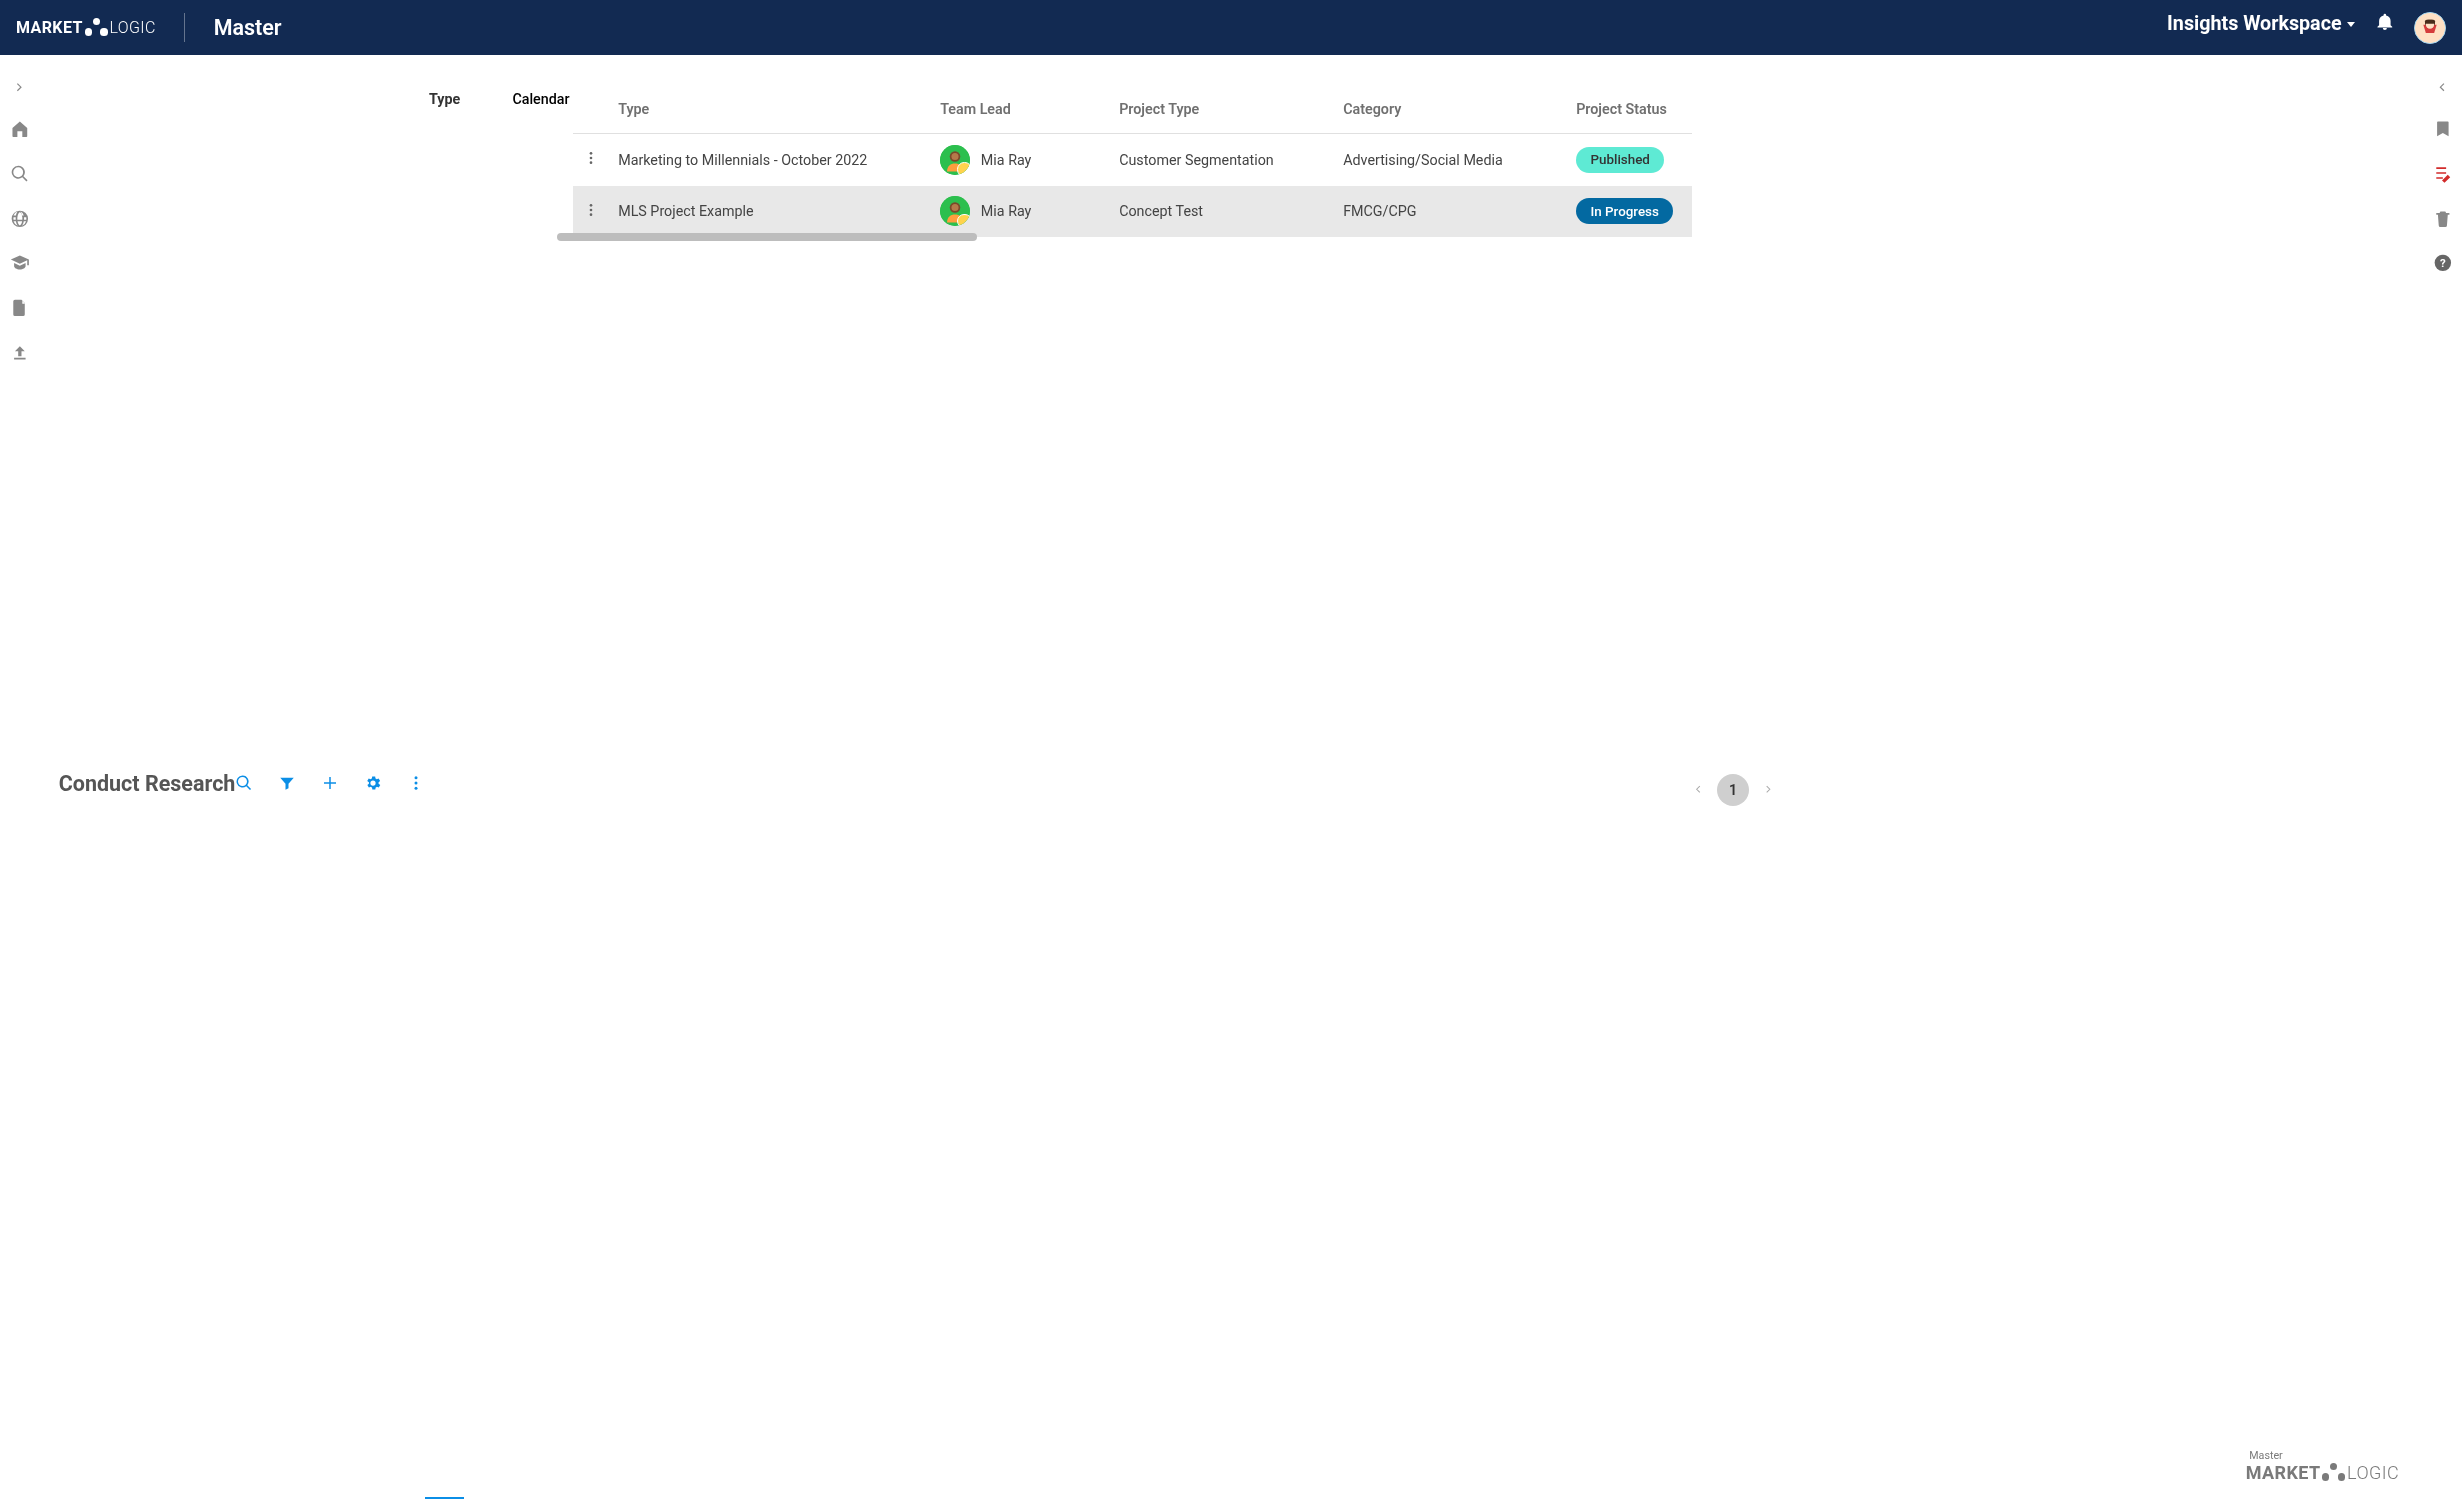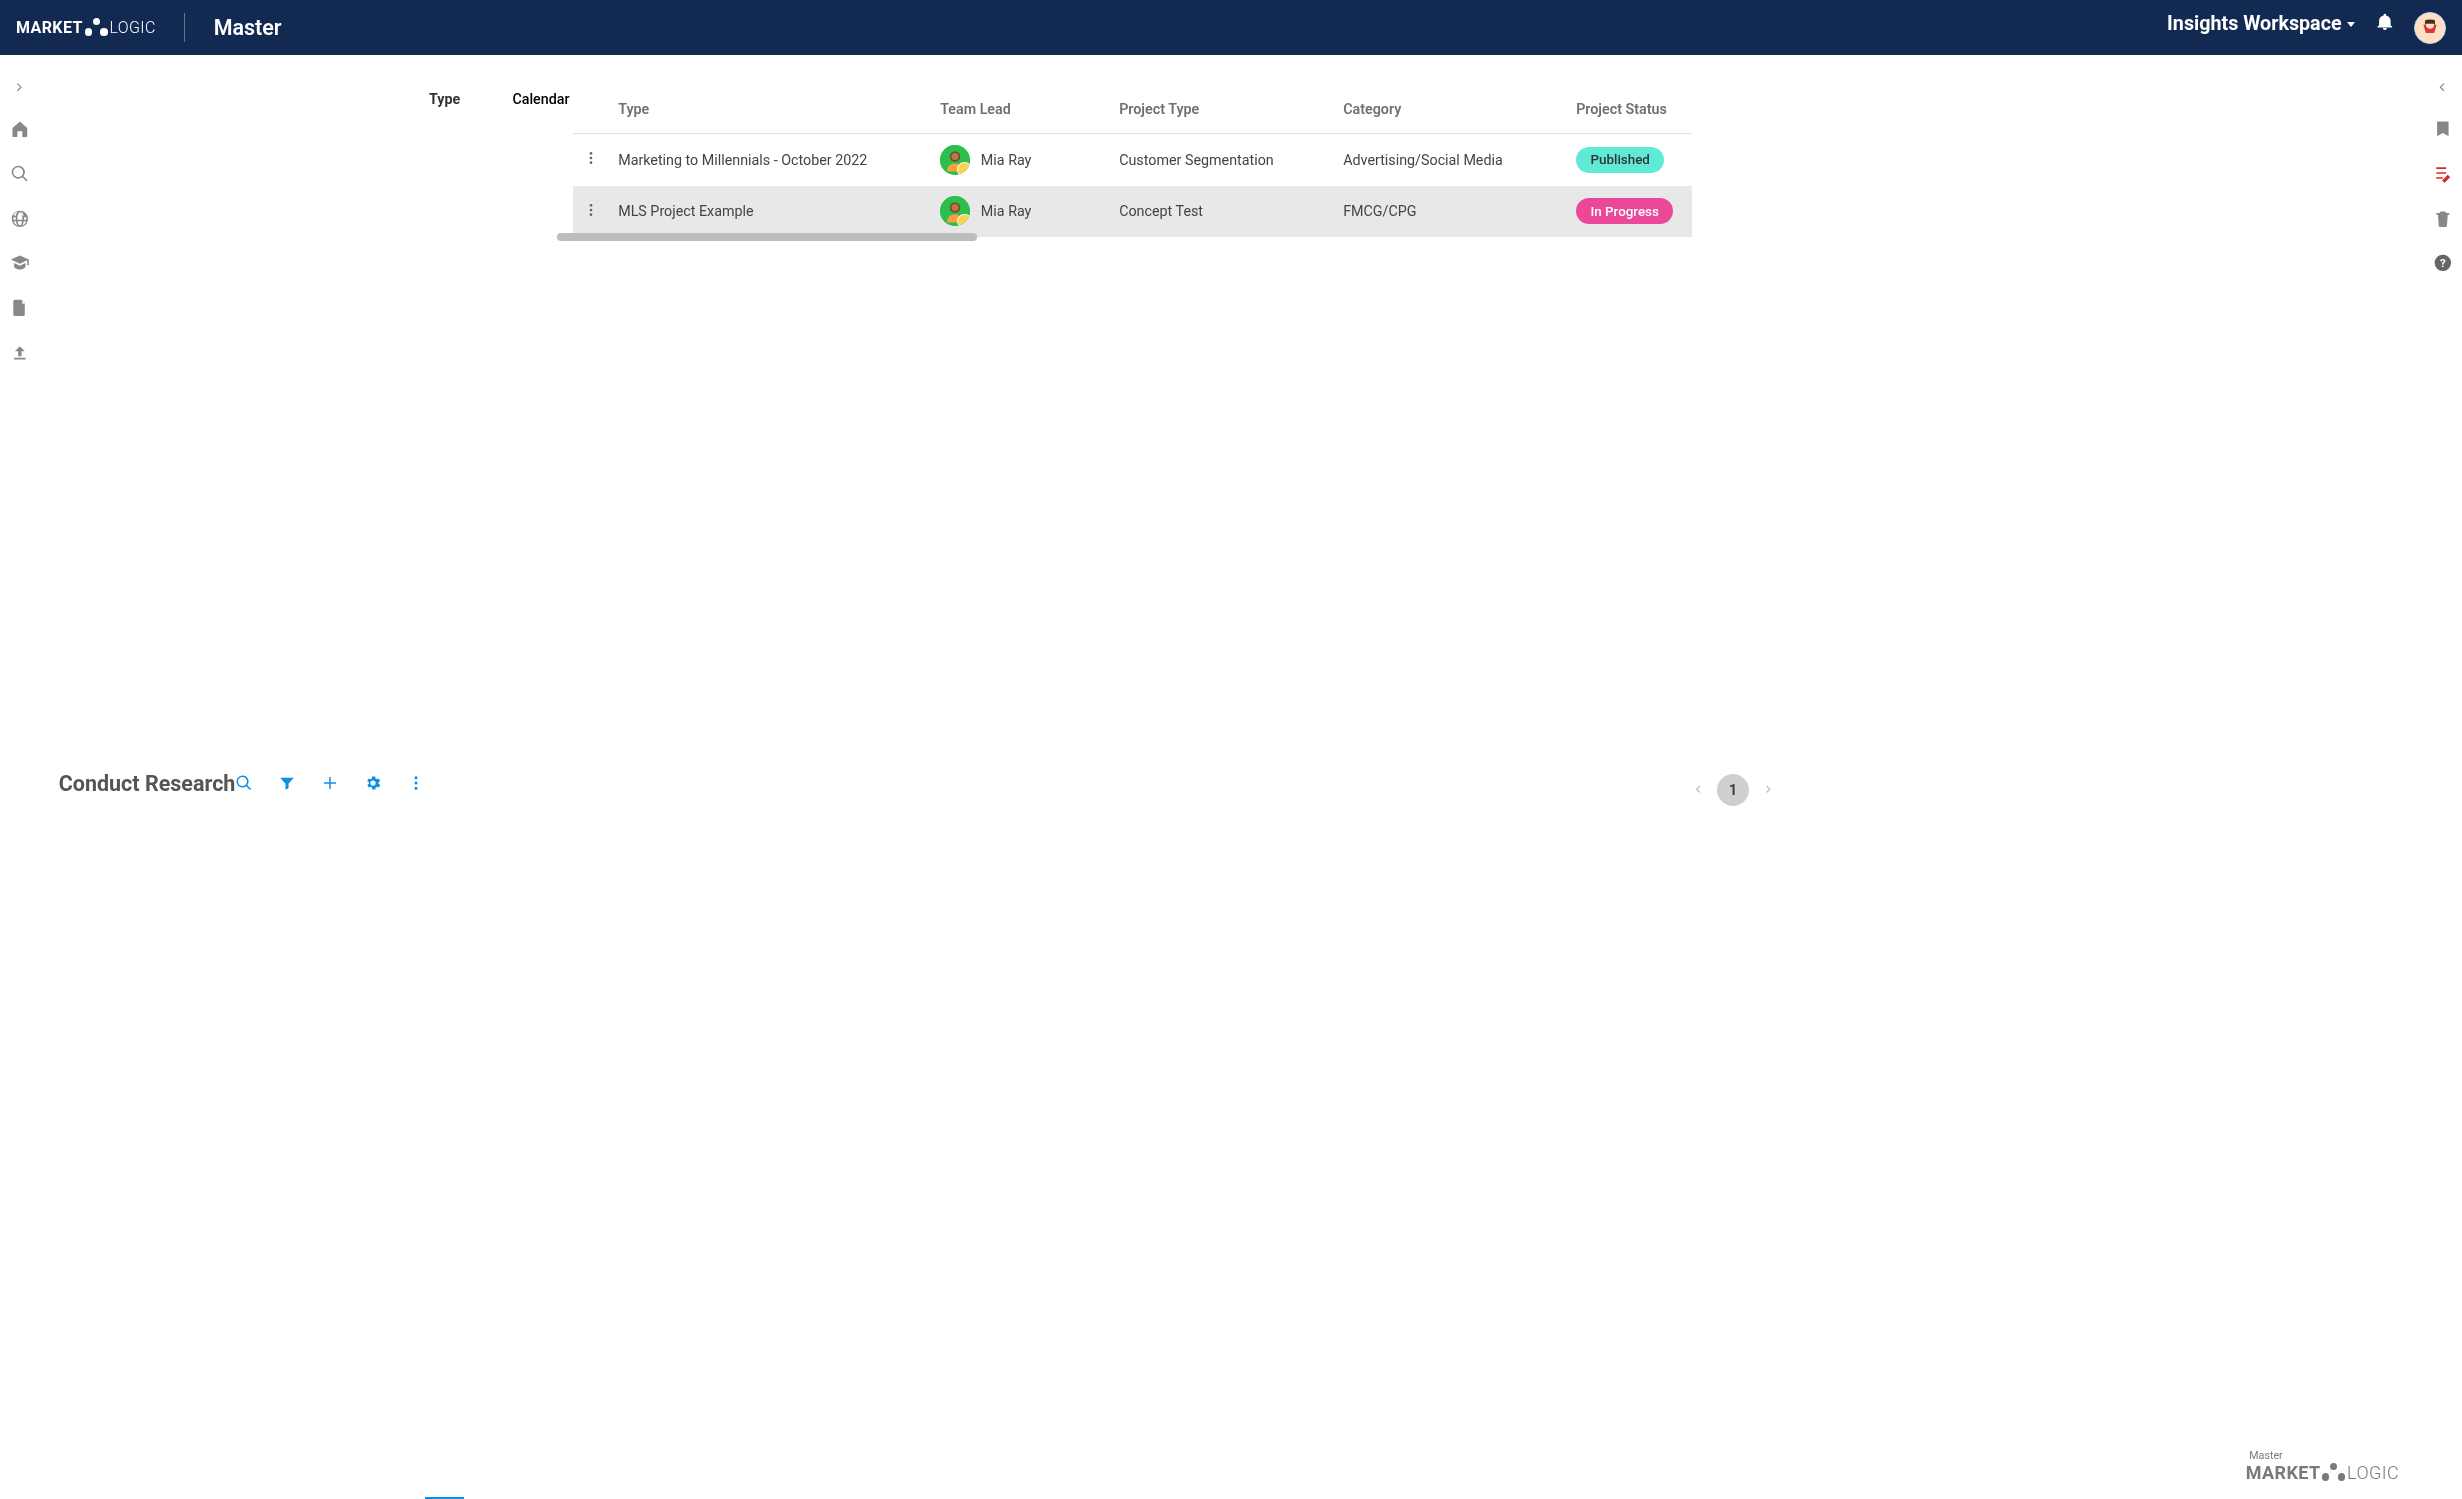--- a/index.html
+++ b/index.html
@@ -137,21 +137,21 @@
   }
   .mini-avatar svg { width: 100%; height: 100%; }
   .status-pill {
     display: inline-block;
     padding: 5.4px 14.3px;
     border-radius: 894px;
     font-size: 13.4px;
     font-weight: 500;
   }
   .status-published { background: #5eead4; color: #333; }
-  .status-inprogress { background: #ec4899; color: #fff; }
+  .status-inprogress { background: #0369a1; color: #fff; }
 
   .horiz-scroll-track {
     height: 7.2px; width: 420px;
     background: #bdbdbd;
     border-radius: 5.4px;
     margin-top: -3.6px;
     margin-left: -16px;
   }
 
   .thead-divider td { border-top: 0.9px solid #e0e0e0; height: 0; padding: 0; }

